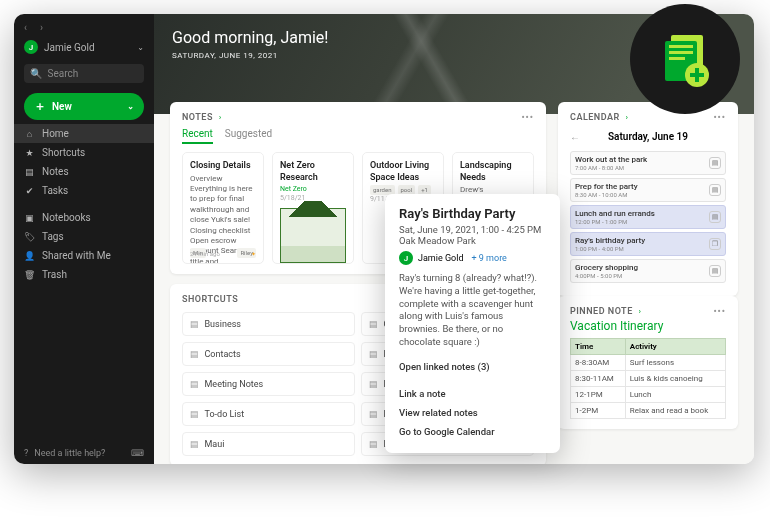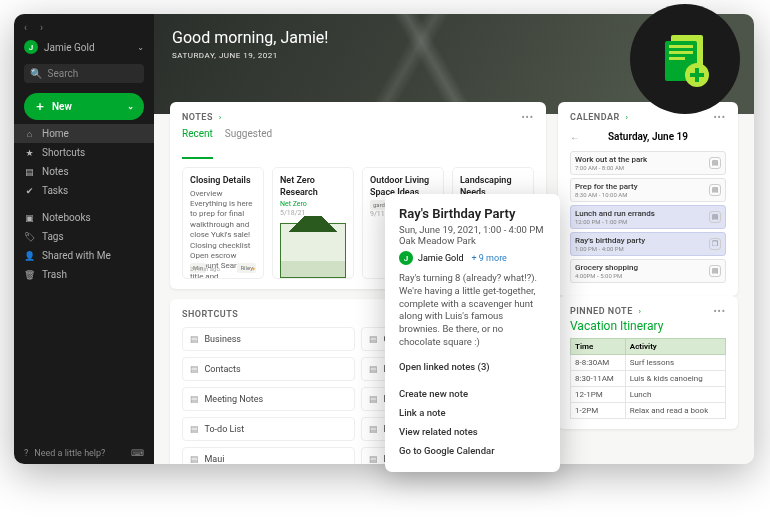--- a/index.html
+++ b/index.html
@@ -28,21 +28,21 @@
 .hero h1 { font-size:16px; font-weight:400; position:relative; z-index:1; }
 .hero .date { font-size:8px; letter-spacing:0.5px; margin-top:4px; opacity:0.9; position:relative; z-index:1; }
 .content { position:absolute; top:88px; left:16px; right:16px; display:flex; gap:12px; }
 .col-left { flex:1; display:flex; flex-direction:column; gap:10px; }
 .col-right { width:198px; display:flex; flex-direction:column; }
 .panel { background:#fff; border-radius:6px; box-shadow:0 1px 3px rgba(0,0,0,0.08); padding:10px 12px; }
 .panel-head { display:flex; align-items:center; gap:6px; font-size:9px; color:#666; letter-spacing:0.5px; font-weight:600; }
 .panel-head .carat { font-size:7px; color:#00a82d; }
 .panel-head .more { margin-left:auto; letter-spacing:1px; color:#999; }
 .ntabs { display:flex; gap:12px; font-size:10px; margin-top:6px; }
-.ntabs .tab { color:#888; padding-bottom:18px; }
+.ntabs .tab { color:#888; padding-bottom:3px; }
 .ntabs .tab.act { color:#00a82d; border-bottom:2px solid #00a82d; }
 .cards { display:flex; gap:8px; margin-top:8px; }
 .card { width:82px; border:1px solid #eee; border-radius:5px; padding:7px; font-size:8px; color:#666; line-height:1.3; height:112px; overflow:hidden; position:relative; }
 .card .title { font-size:9px; font-weight:600; color:#222; margin-bottom:2px; }
 .card .sub { color:#00a82d; font-size:7px; }
 .card .date2 { font-size:7px; color:#aaa; }
 .card .tags { display:flex; gap:3px; margin-top:2px; }
 .tag { background:#f2f2ee; padding:1px 3px; border-radius:2px; font-size:6px; color:#777; }
 .card .foot { position:absolute; bottom:5px; left:7px; right:7px; display:flex; align-items:center; justify-content:space-between; font-size:6px; color:#aaa; }
 .house { margin-top:4px; height:55px; background:linear-gradient(#e8f0e2 70%, #cfe0c4 70%); border:1px solid #3a7a2a; position:relative; }
@@ -310,32 +310,31 @@
           </tbody>
             </table>
         </div>
       </div>
     </div>
   </div>
 </div>
 
 <div class="popup">
   <h3>Ray's Birthday Party</h3>
-  <div class="dt">Sun, June 19, 2021, 1:00 - 4:00 PM</div>
+  <div class="dt">Sat, June 19, 2021, 1:00 - 4:25 PM</div>
   <div class="loc">Oak Meadow Park</div>
   <div class="who">
     <span class="avatar">J</span>
     <span>Jamie Gold</span>
     <span class="more2">+ 9 more</span>
   </div>
   <div class="body">Ray's turning 8 (already? what!?). We're having a little get-together, complete with a scavenger hunt along with Luis's famous brownies. Be there, or no chocolate square :)</div>
   <div class="links">
     <div>Open linked notes (3)</div>
     <div style="height:4px"></div>
-    <div>Create new note</div>
     <div>Link a note</div>
     <div>View related notes</div>
     <div>Go to Google Calendar</div>
   </div>
 </div>
 
 <div class="badge">
   <svg viewBox="0 0 60 60">
     <rect x="16" y="6" width="32" height="40" rx="2" fill="#b8e63c"></rect>
     <rect x="10" y="12" width="32" height="40" rx="2" fill="#00a82d"></rect>

